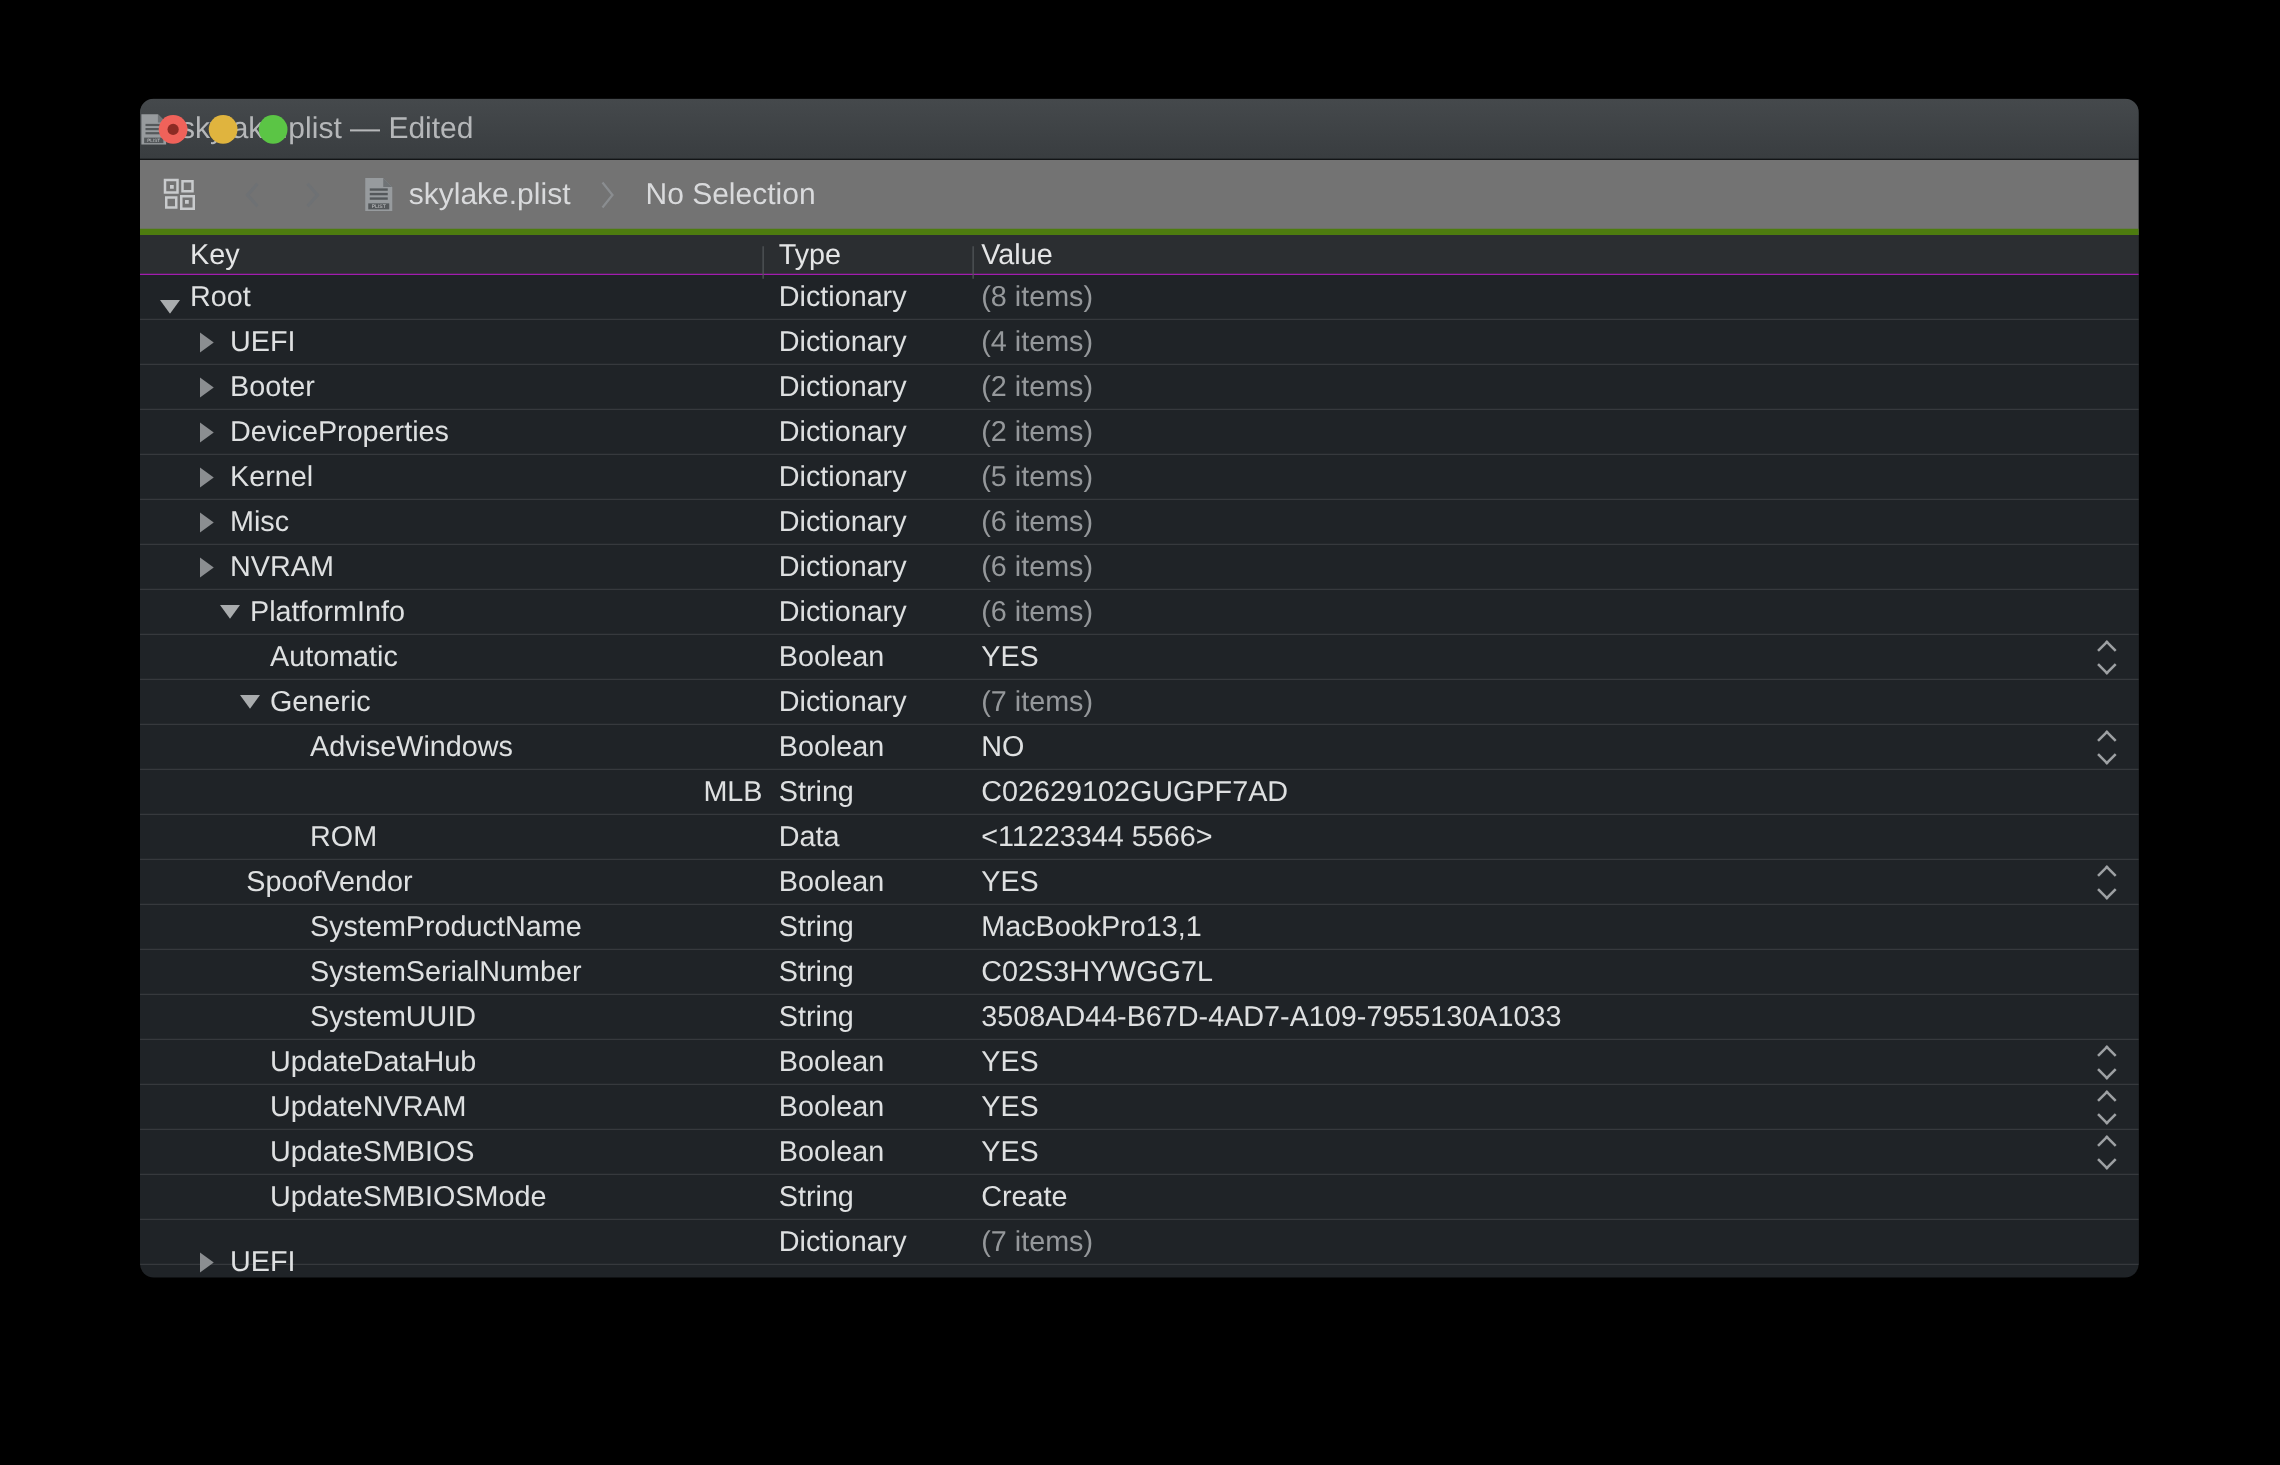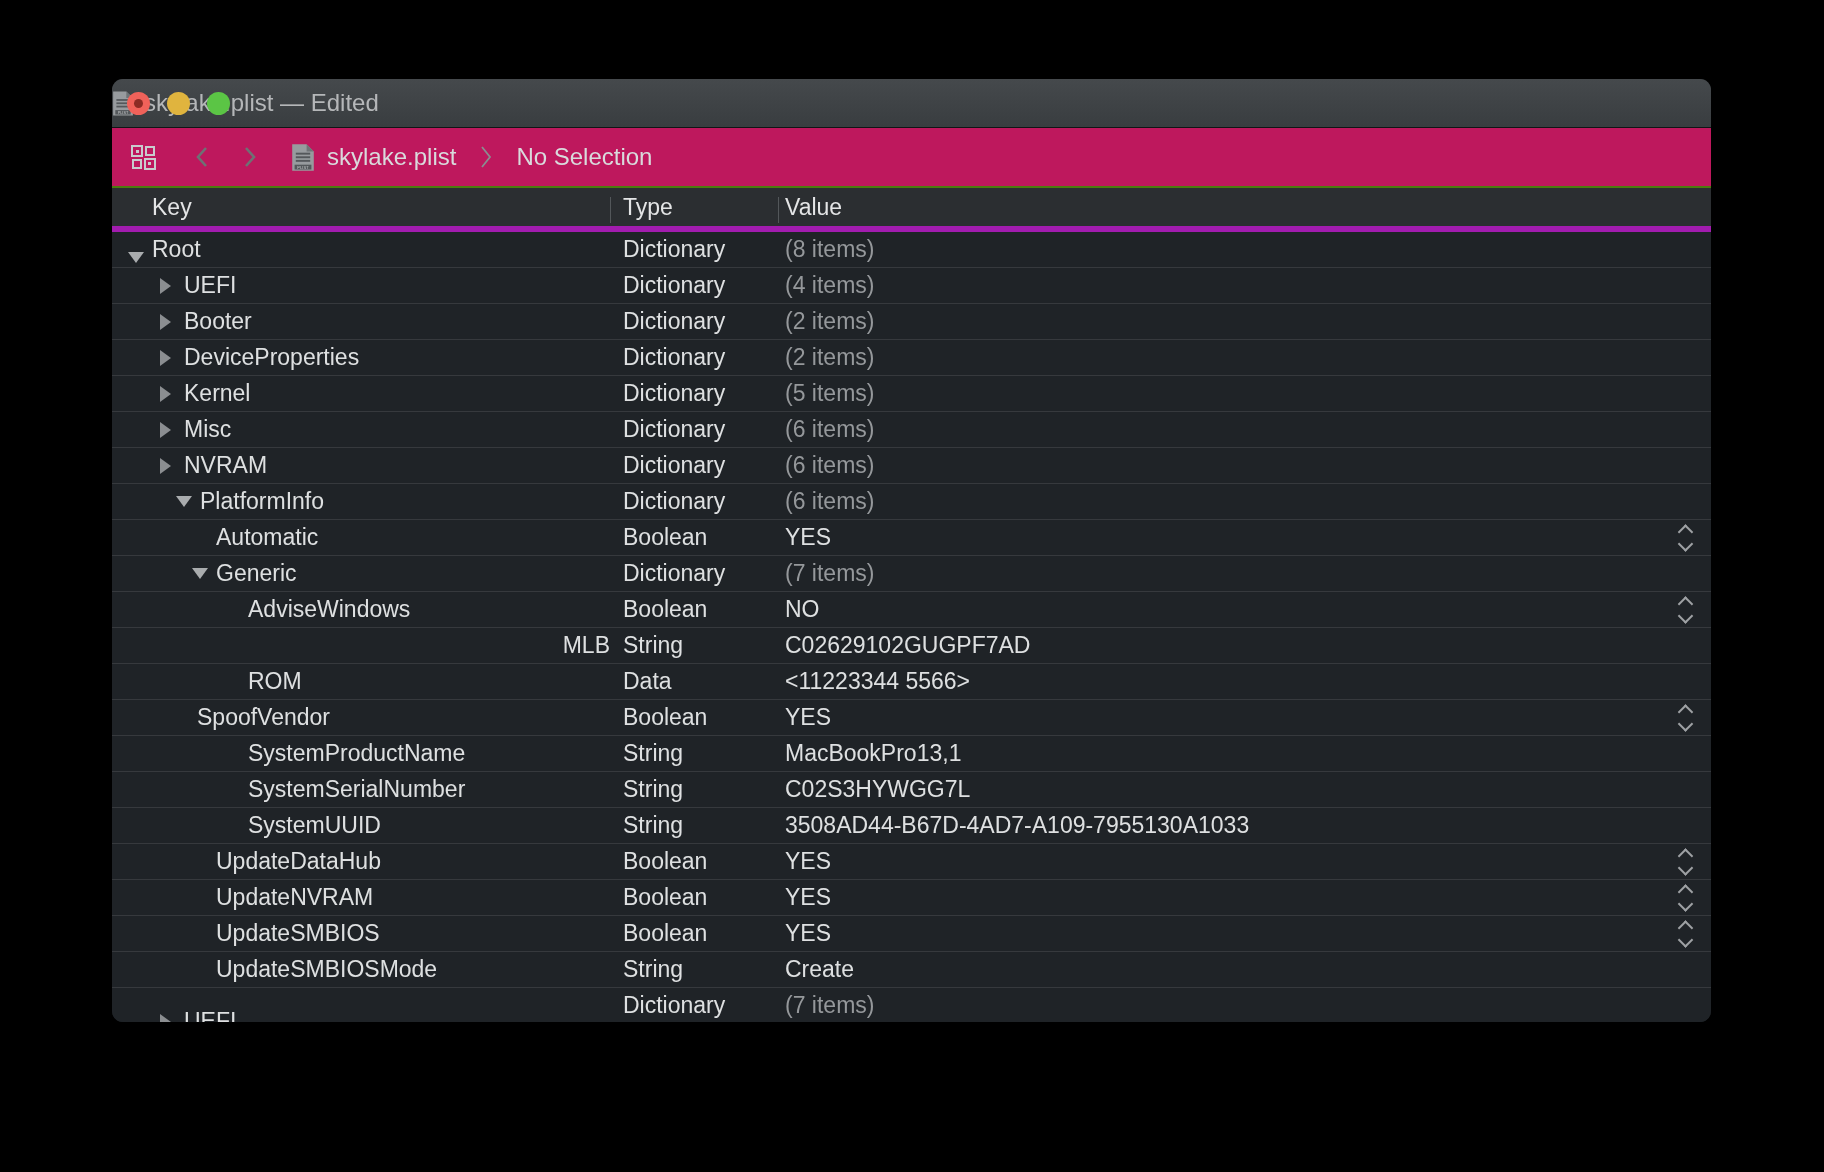--- a/index.html
+++ b/index.html
@@ -14,34 +14,34 @@
     border-bottom:1px solid #121416;display:flex;align-items:center;justify-content:flex-start;}
   .traffic{position:absolute;left:15px;top:0;height:100%;display:flex;align-items:center;gap:17px;}
   .tl{width:23px;height:23px;border-radius:50%;position:relative;}
   .tl.close{background:#f0625a;}
   .tl.close::after{content:"";position:absolute;left:7px;top:7px;width:9px;height:9px;border-radius:50%;background:#8c2b24;}
   .tl.min{background:#e0b43e;}
   .tl.zoom{background:#5bc545;}
   .titletext{display:flex;align-items:center;gap:10px;color:#b5b7b9;font-size:24px;}
 
   
-  .jumpbar{height:60px;background:#be185d;border-bottom:2px solid #4d7c0f;
+  .jumpbar{height:60px;background:#737373;border-bottom:5px solid #4d7c0f;
     display:flex;align-items:center;padding:0 18px;color:#d6d8d9;font-size:24px;}
   .jb-icon{display:flex;align-items:center;justify-content:center;}
   .related{margin-right:38px;}
   .navchev{margin-right:34px;}
   .crumb{display:flex;align-items:center;gap:12px;}
   .crumb-sep{margin:0 12px;}
   .crumb-label{color:#d9dadc;}
 
   
   .docicon{display:inline-block;}
 
   
-  .thead{position:relative;height:44px;background:#2b2e31;border-bottom:6px solid #a21caf;
+  .thead{position:relative;height:32px;background:#2b2e31;border-bottom:1px solid #a21caf;
     display:flex;align-items:center;color:#e4e5e6;font-size:23px;}
   .th-key{width:498px;padding-left:40px;}
   .th-type{width:168px;padding-left:13px;}
   .th-value{flex:1;padding-left:7px;}
   .vsep{position:absolute;top:9px;width:1px;height:26px;background:#53575a;}
   .vsep.s1{left:498px;}
   .vsep.s2{left:666px;}
 
   
   .rows{background:#1f2327;}

